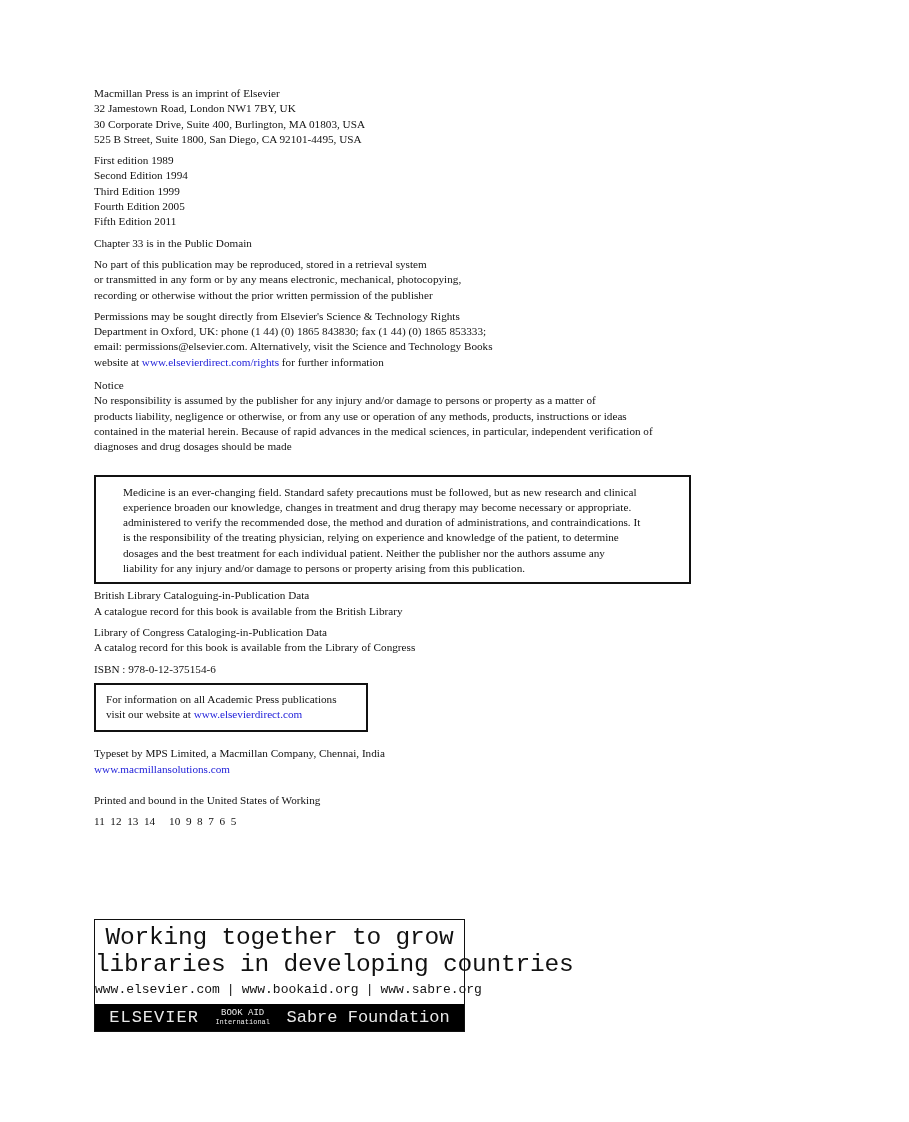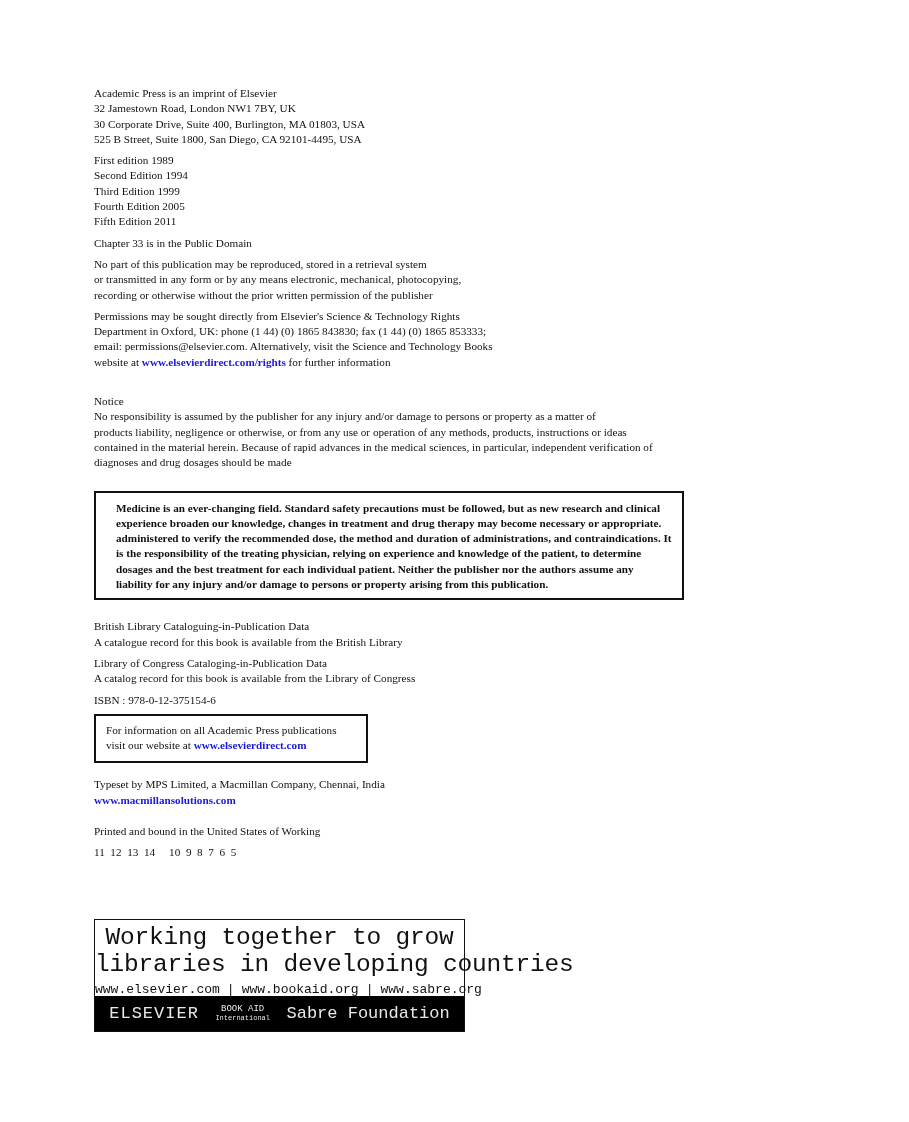--- a/index.html
+++ b/index.html
@@ -1,41 +1,41 @@
 <!DOCTYPE html>
 <html><head>
 <meta charset="utf-8">
 <style>
   html, body { margin: 0; padding: 0; background: #ffffff; }
   body { width: 909px; height: 1122px; position: relative; overflow: hidden;
          font-family: "Liberation Serif", "DejaVu Serif", serif; color: #111; }
   .page { position: absolute; left: 94px; top: 86px; width: 620px; font-size: 11.2px; line-height: 15.3px; }
   .block { margin: 0 0 6px 0; }
   .line { display: block; white-space: nowrap; }
-  .link { color: #1a1ad8; text-decoration: none; font-weight: bold; }
-  .notice-box { border: 2px solid #111; width: 556px; padding: 8px 10px 6px 20px; margin-top: 20px; margin-bottom: 19px; font-weight: bold; }
+  .link { color: #1a1ad8; text-decoration: none; }
+  .notice-box { border: 2px solid #111; width: 556px; padding: 8px 10px 6px 27px; margin-top: 20px; margin-bottom: 4px; }
   .info-box { border: 2px solid #111; width: 250px; padding: 7px 10px 8px 10px; margin-top: 6px; margin-bottom: 14px; }
   .spacer { height: 10px; }
   .banner { position: absolute; left: 94px; top: 919px; width: 371px; height: 113px; border: 1px solid #111; box-sizing: border-box; background: #fff; font-family: Liberation Mono, monospace; }
   .banner-title { position: absolute; top: 4px; left: 0; right: 0; text-align: center; font-size: 24.5px; line-height: 27px; color: #111; letter-spacing: -0.2px; }
   .banner-urls { position: absolute; top: 62px; left: 0; right: 0; text-align: center; font-size: 13px; color: #111; }
   .banner-urls .sep { margin: 0 7px; }
-  .banner-strip { position: absolute; left: 0; right: 0; bottom: 0; height: 35px; background: #000; color: #e8e8e8; display: flex; align-items: center; justify-content: space-around; padding: 0 6px; }
+  .banner-strip { position: absolute; left: 0; right: 0; bottom: 0; height: 27px; background: #000; color: #e8e8e8; display: flex; align-items: center; justify-content: space-around; padding: 0 6px; }
   .logo-elsevier { font-size: 17px; letter-spacing: 1px; }
   .logo-bookaid { font-size: 9px; line-height: 9px; text-align: center; }
   .logo-bookaid .sub { font-size: 7px; display: block; text-align: right; }
   .logo-sabre { font-size: 17px; }
 </style>
 </head>
 <body>
 
 <div class="page">
 
   <div class="block">
-    <span class="line">Academic Press is an imprint of Elsevier</span>
+    <span class="line">Macmillan Press is an imprint of Elsevier</span>
     <span class="line">32 Jamestown Road, London NW1 7BY, UK</span>
     <span class="line">30 Corporate Drive, Suite 400, Burlington, MA 01803, USA</span>
     <span class="line">525 B Street, Suite 1800, San Diego, CA 92101-4495, USA</span>
   </div>
 
   <div class="block">
     <span class="line">First edition 1989</span>
     <span class="line">Second Edition 1994</span>
     <span class="line">Third Edition 1999</span>
     <span class="line">Fourth Edition 2005</span>
@@ -52,21 +52,21 @@
     <span class="line">recording or otherwise without the prior written permission of the publisher</span>
   </div>
 
   <div class="block">
     <span class="line">Permissions may be sought directly from Elsevier's Science &amp; Technology Rights</span>
     <span class="line">Department in Oxford, UK: phone (1 44) (0) 1865 843830; fax (1 44) (0) 1865 853333;</span>
     <span class="line">email: permissions@elsevier.com. Alternatively, visit the Science and Technology Books</span>
     <span class="line"><span>website at </span><a class="link">www.elsevierdirect.com/rights</a><span> for further information</span></span>
   </div>
 
-  <div class="block" style="margin-top:24px">
+  <div class="block" style="margin-top:8px">
     <span class="line">Notice</span>
     <span class="line">No responsibility is assumed by the publisher for any injury and/or damage to persons or property as a matter of</span>
     <span class="line">products liability, negligence or otherwise, or from any use or operation of any methods, products, instructions or ideas</span>
     <span class="line">contained in the material herein. Because of rapid advances in the medical sciences, in particular, independent verification of</span>
     <span class="line">diagnoses and drug dosages should be made</span>
   </div>
 
   <div class="notice-box">
     <span class="line">Medicine is an ever-changing field. Standard safety precautions must be followed, but as new research and clinical</span>
     <span class="line">experience broaden our knowledge, changes in treatment and drug therapy may become necessary or appropriate.</span>

